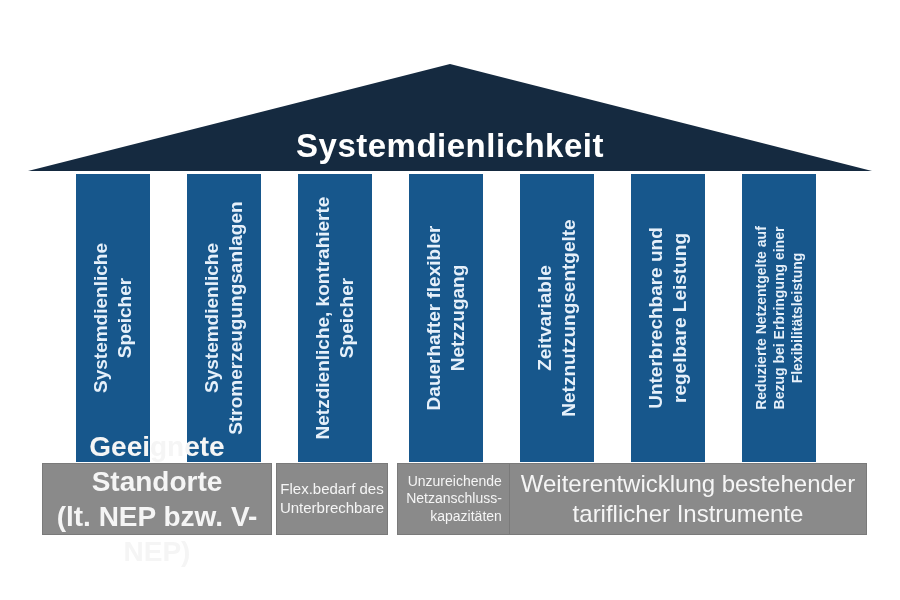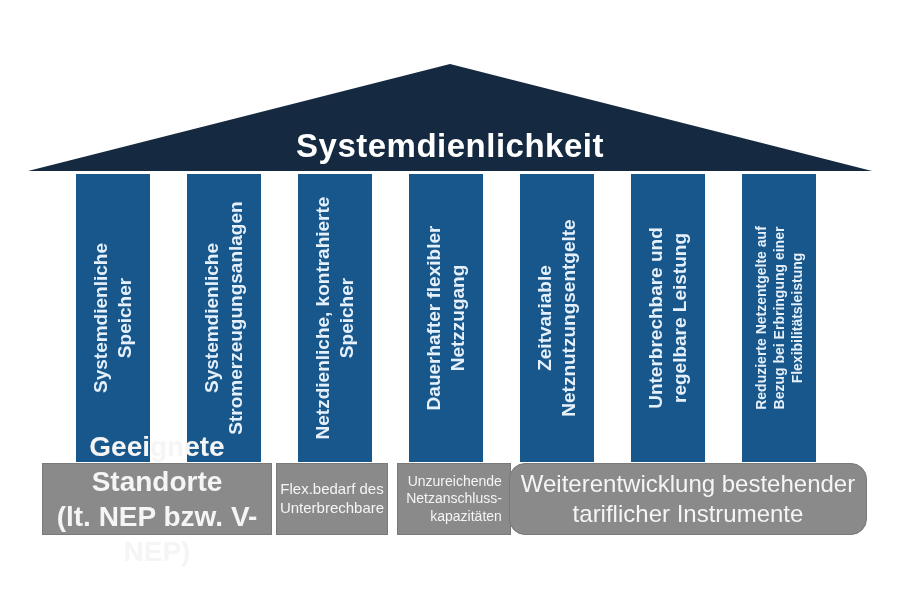--- a/index.html
+++ b/index.html
@@ -80,21 +80,21 @@
     color: var(--c-base-text, #f5f5f5);
     display: flex;
     align-items: center;
     justify-content: center;
     text-align: center;
     white-space: pre-line;
   }
   .b1 { left: 42px;  width: 230px; font-size: 28px; line-height: 1.25; font-weight: bold; }
   .b2 { left: 276px; width: 112px; font-size: 15px; line-height: 1.25; }
   .b3 { left: 397px; width: 114px; font-size: 14px; line-height: 1.25; text-align: right; }
-  .b4 { left: 509px; width: 358px; font-size: 24px; line-height: 1.25; border-radius: 16px; }
+  .b4 { left: 509px; width: 358px; font-size: 24px; line-height: 1.25; }
 </style>
 </head>
 <body>
 
 <div class="stage">
 
   <svg class="roof-svg" width="900" height="180" viewBox="0 0 900 180" aria-hidden="true">
     <polygon class="roof-poly" points="28,171 450,64 872,171"></polygon>
   </svg>
 

